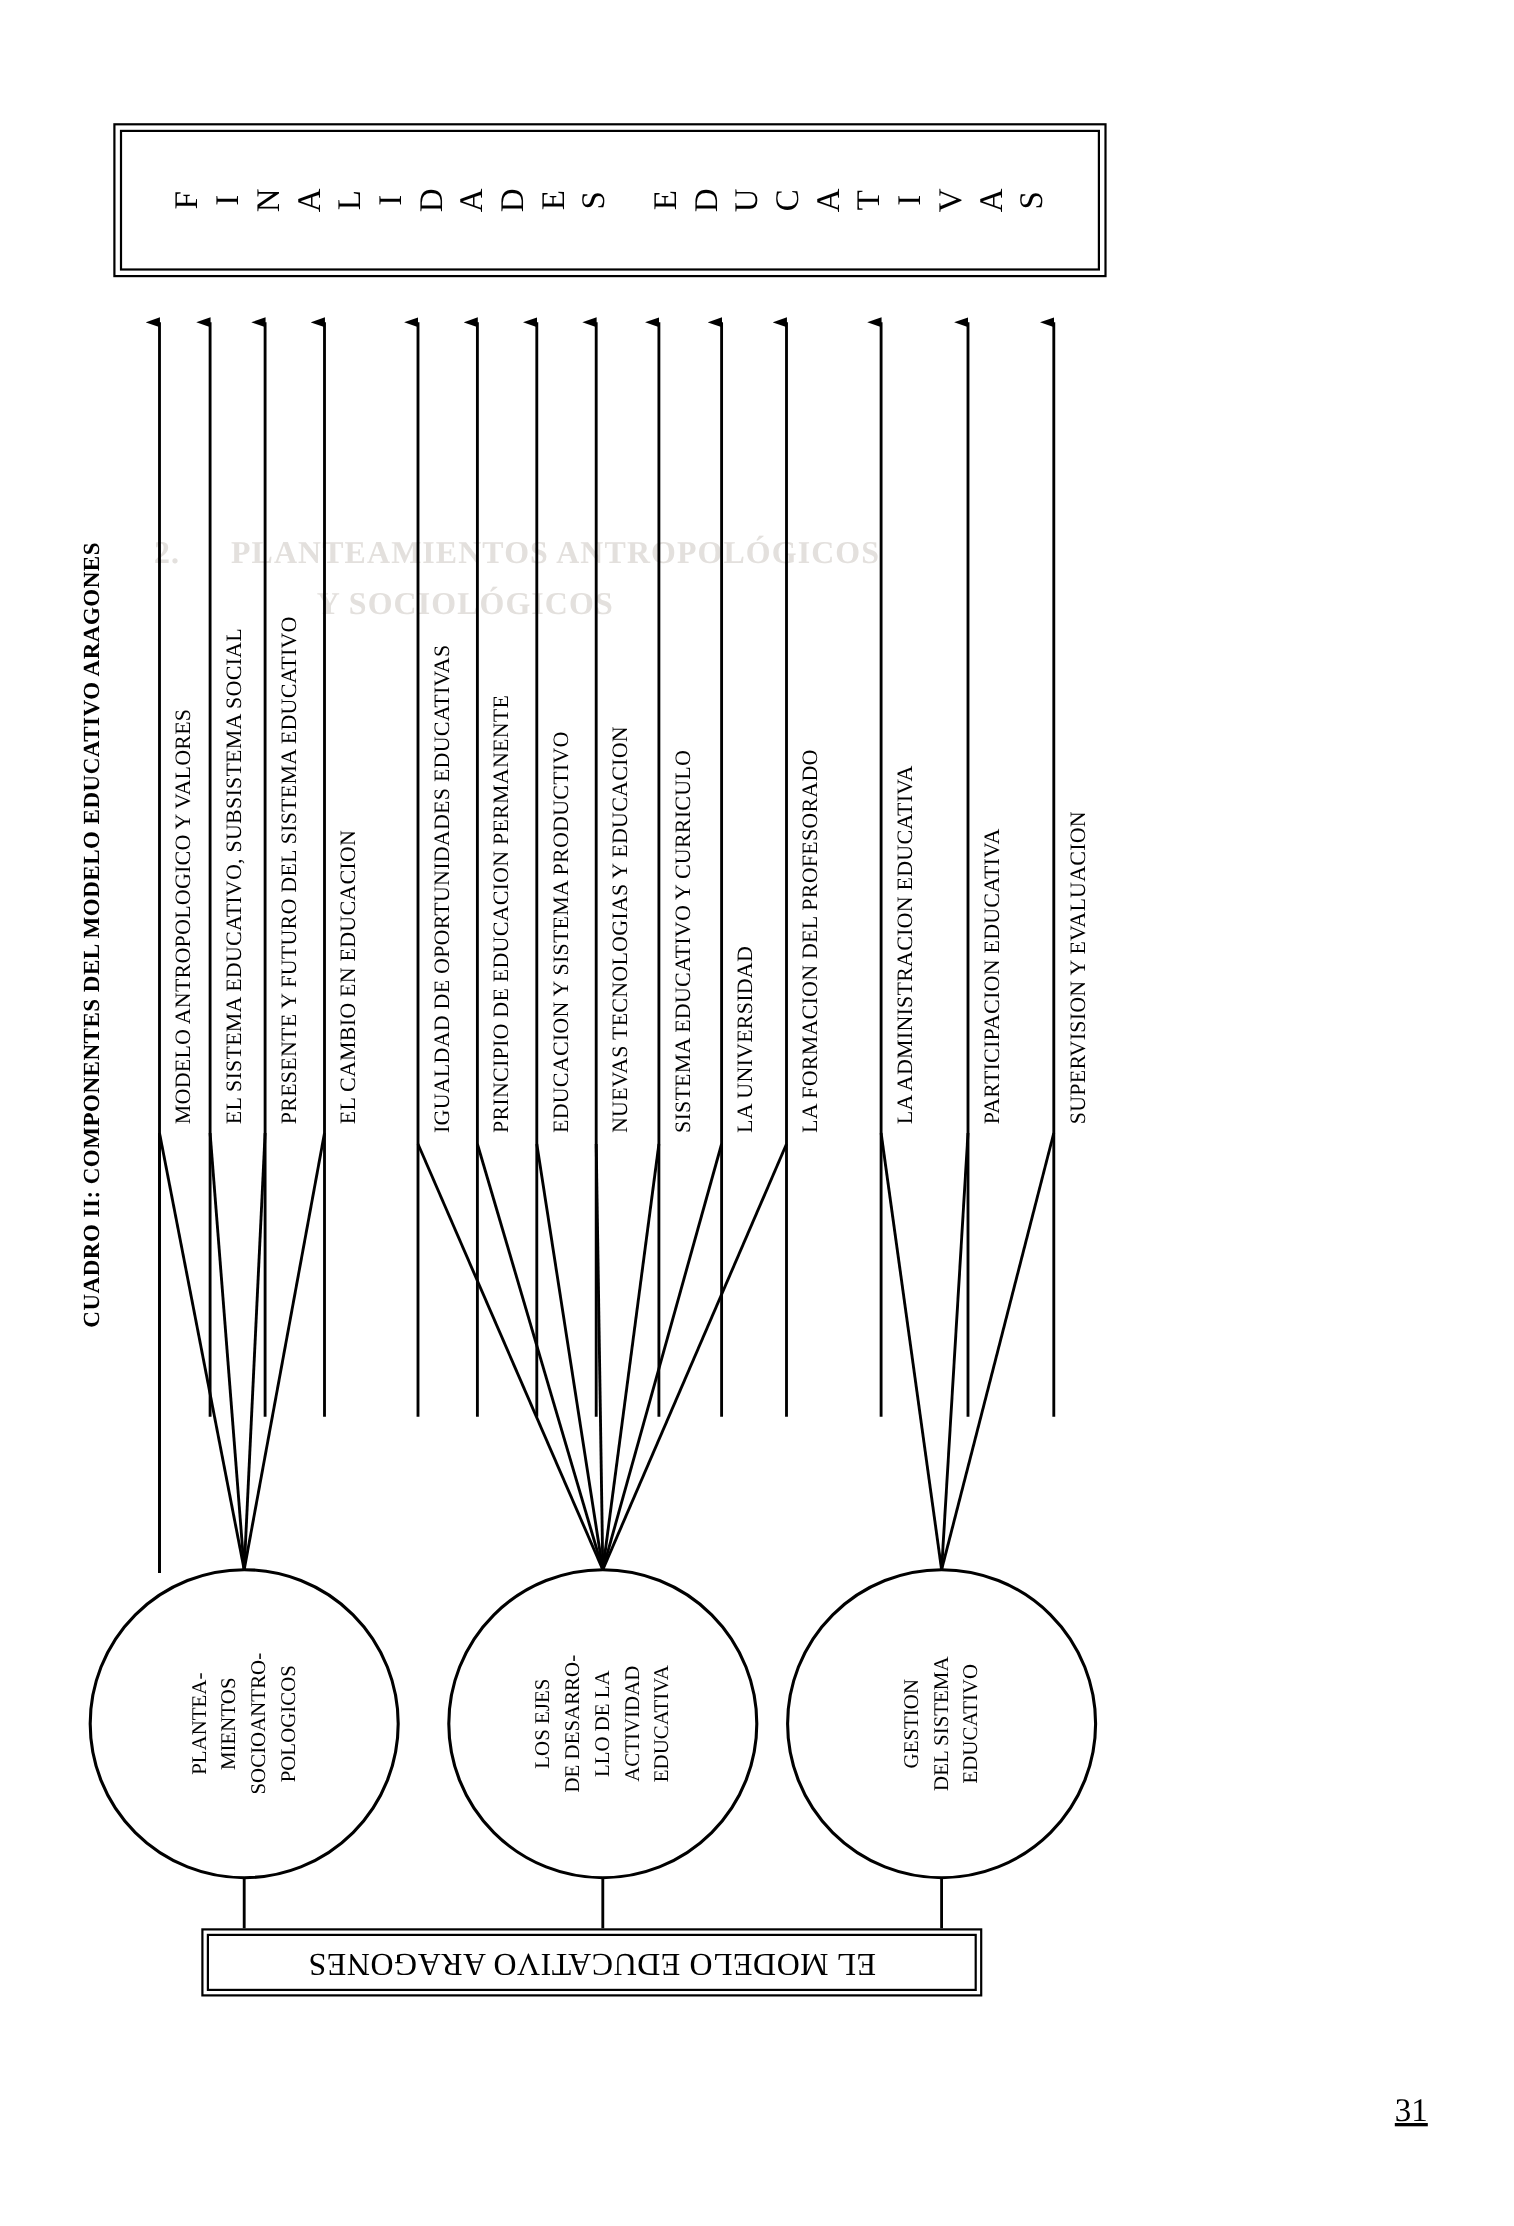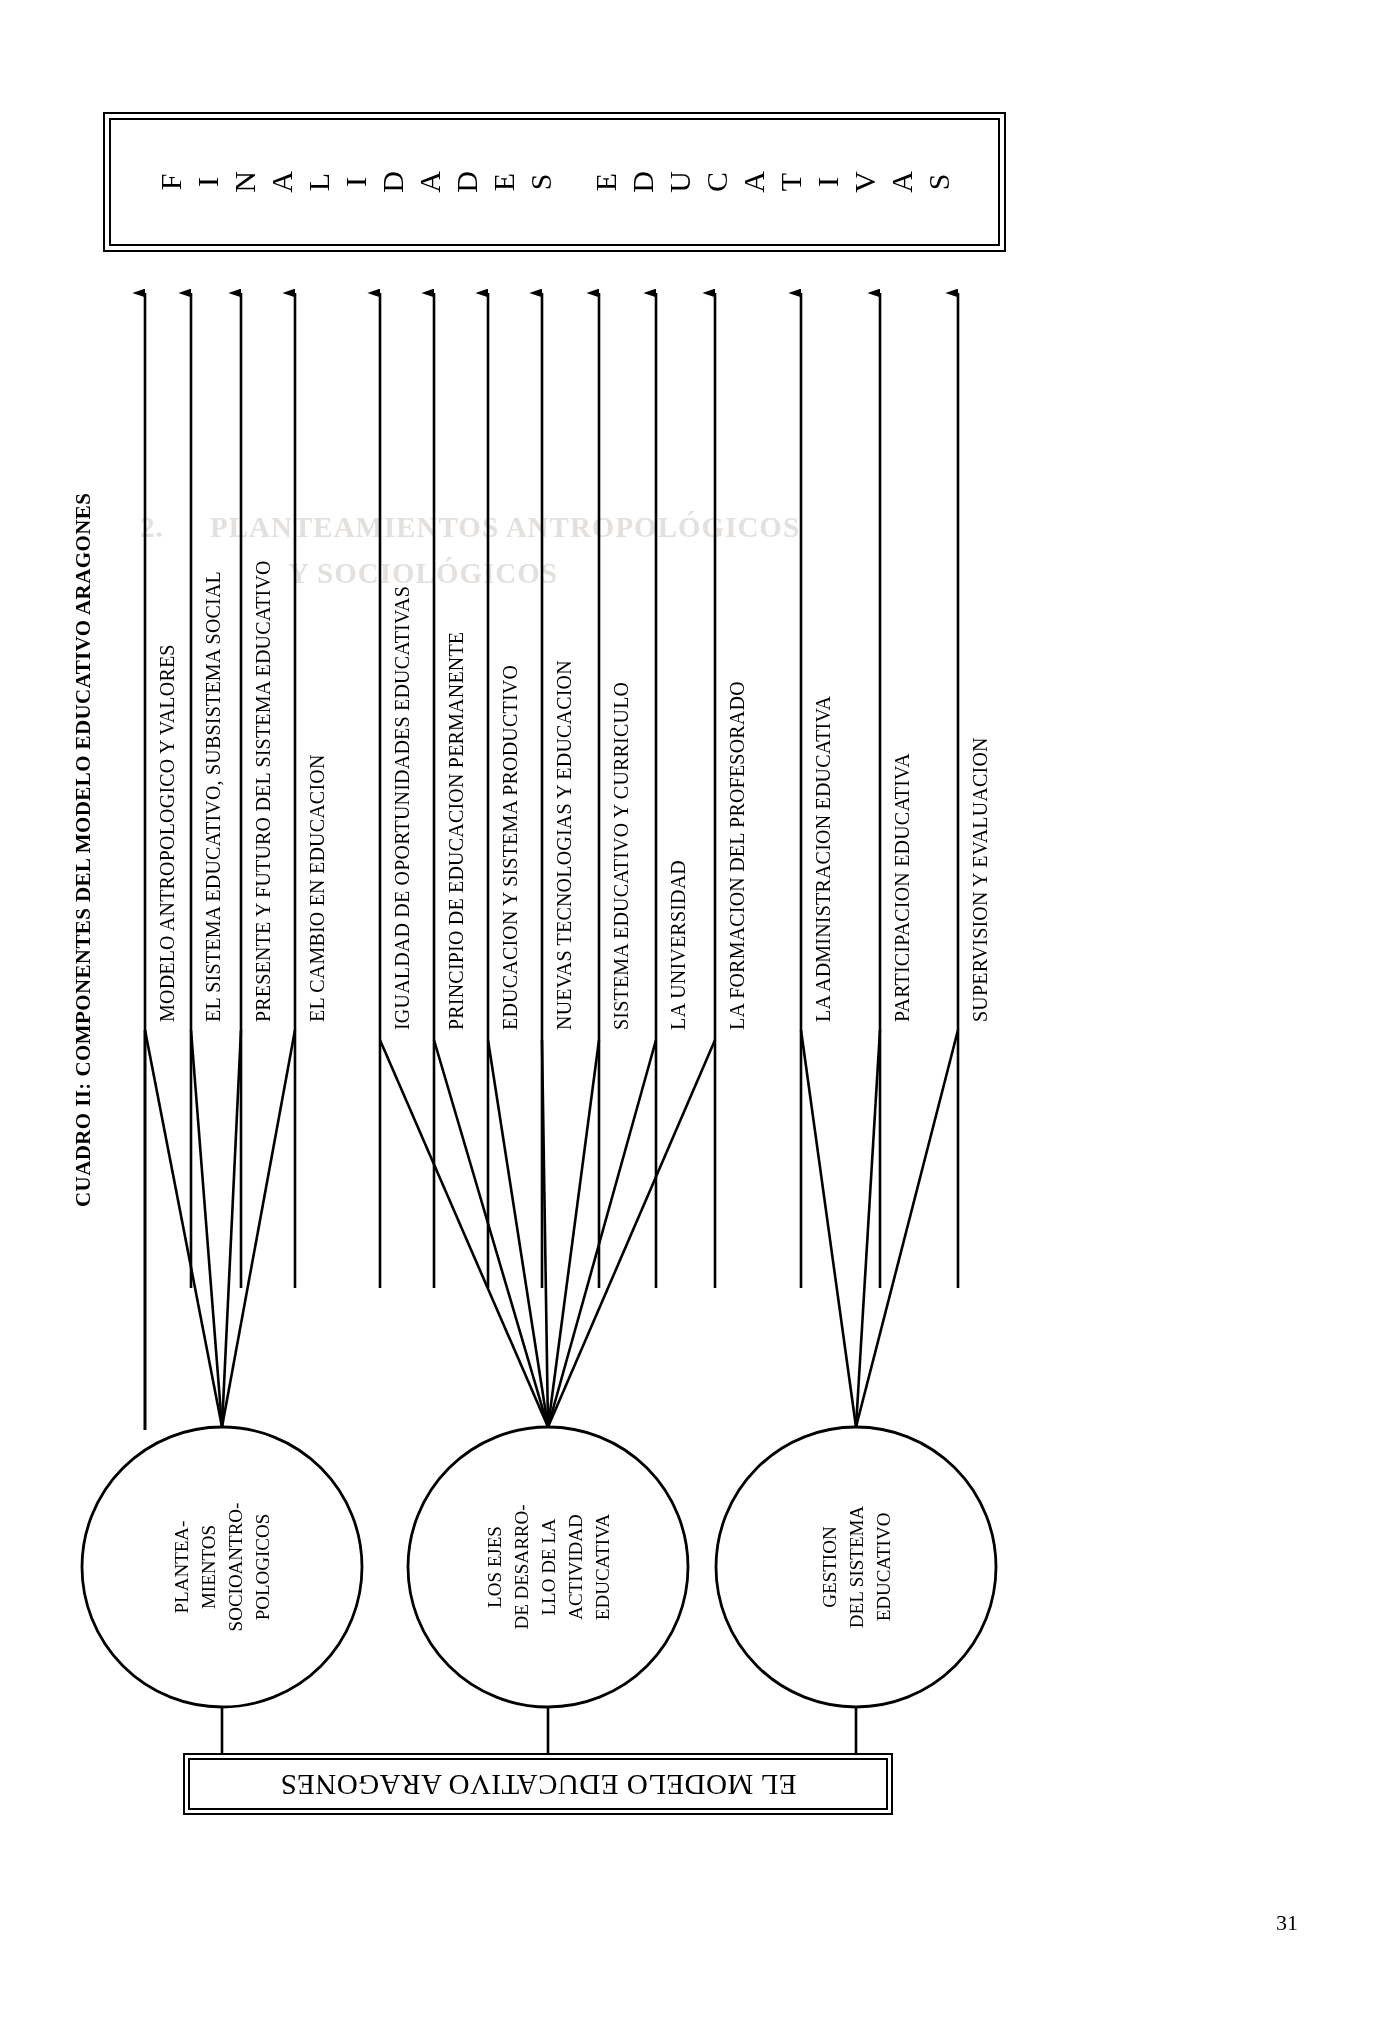--- a/index.html
+++ b/index.html
@@ -32,21 +32,20 @@
   #watermark{
     position:absolute;
     left:140px; top:480px;
     width:760px;
     color:#e3e0dd;
     font-size:29px;
     font-weight:bold;
     line-height:46px;
     letter-spacing:1px;
     user-select:none;
-    margin-top:24px;
   }
   #watermark .wm-num{display:inline-block;width:70px;}
 
   
   #finalidades-box{
     position:absolute;
     left:103px; top:112px;
     width:903px; height:140px;
     border:2px solid #000;
     padding:4px;
@@ -122,21 +121,22 @@
     font-size:19px;
     line-height:27px;
     text-align:center;
     white-space:pre;
   }
 
   
   #page-number{
     position:absolute;
     right:78px; bottom:88px;
-    font-size:22px;
+    font-size:30px;
+    text-decoration:underline;
   }
 </style>
 </head>
 <body>
 
 <div class="page">
 
   <div id="caption">CUADRO II: COMPONENTES DEL MODELO EDUCATIVO ARAGONES</div>
 
   <div id="watermark">

